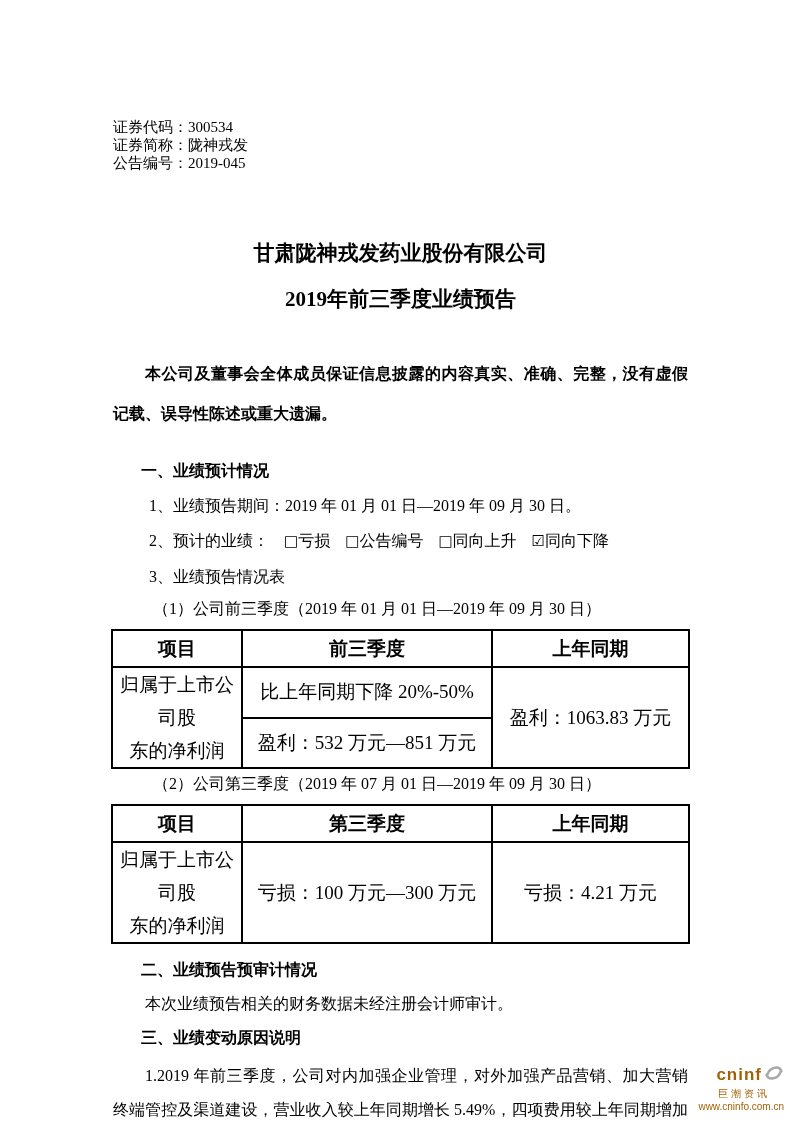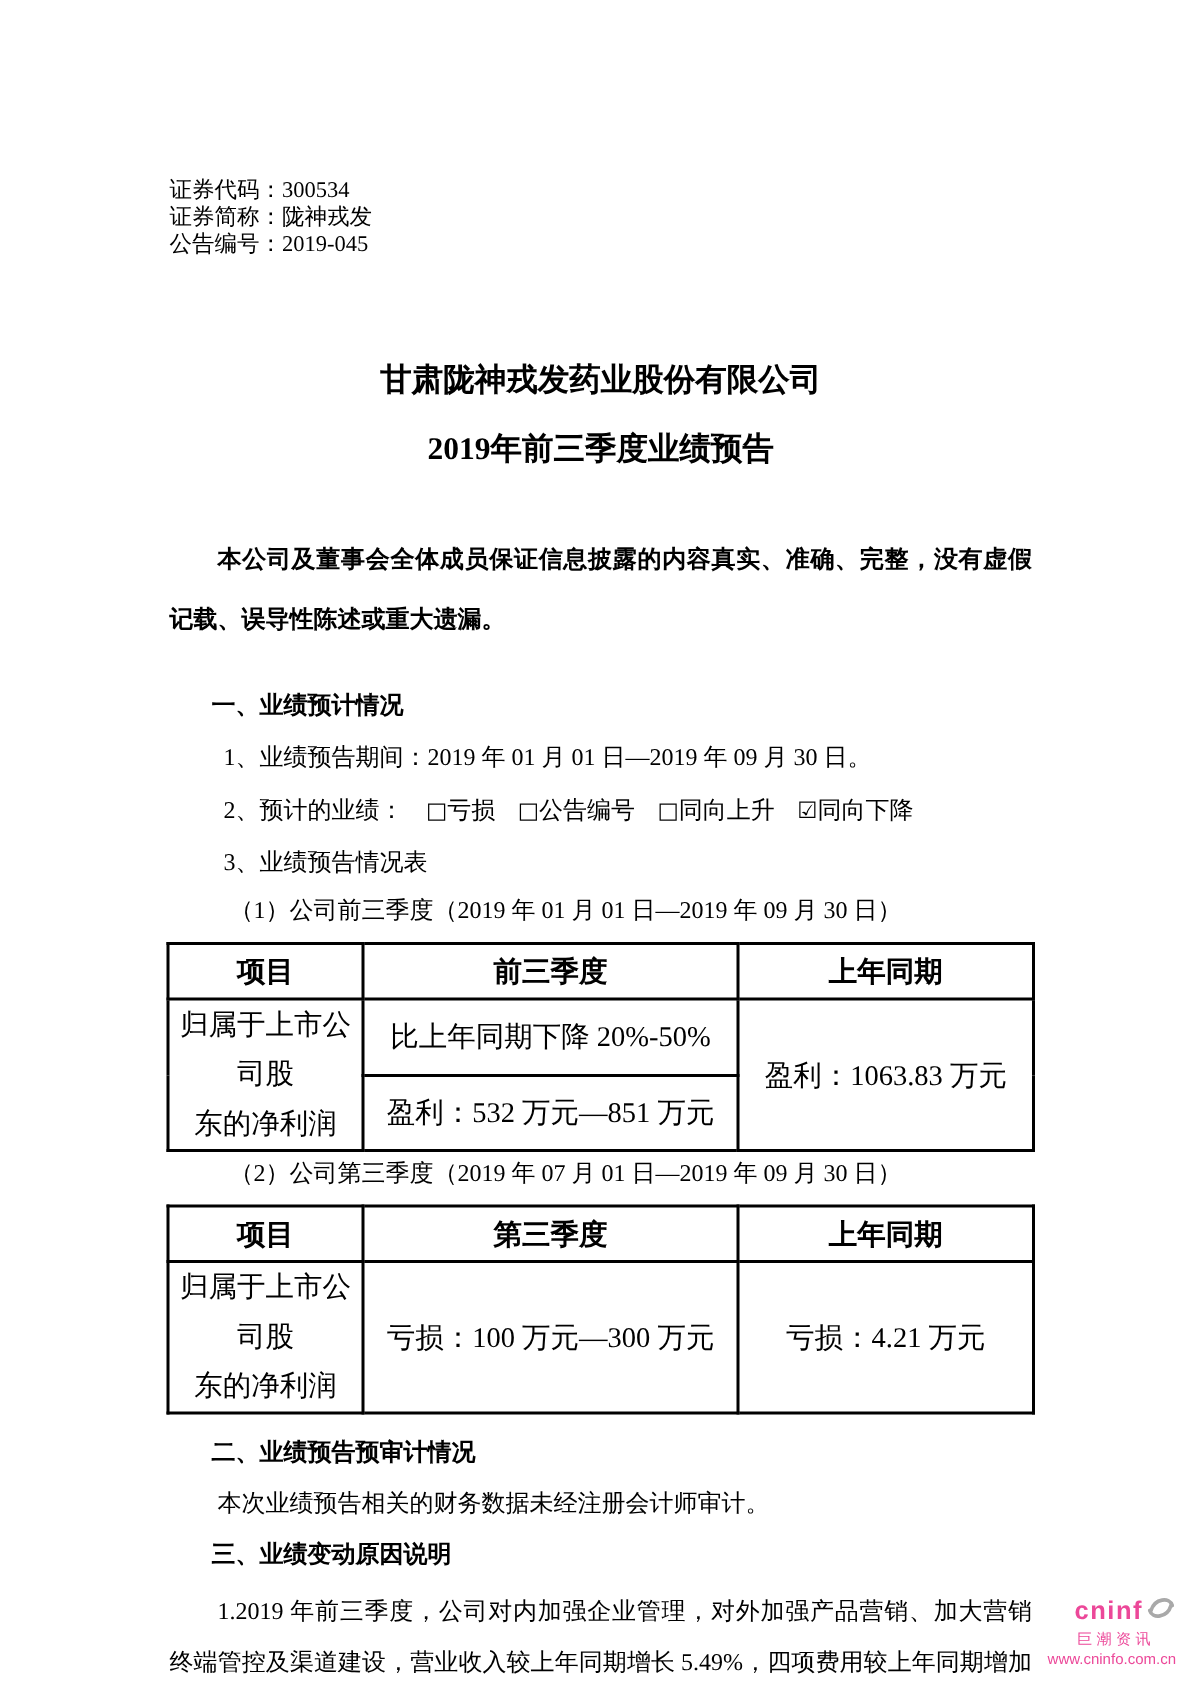--- a/index.html
+++ b/index.html
@@ -52,21 +52,21 @@
   .sec2-heading { margin-top:15px; }
   .sec-body { font-size:16px; line-height:30px; text-indent:2em; margin-top:8px; }
   .sec3-heading { margin-top:8px; }
   .para {
     font-size:16px; line-height:34px; text-indent:2em;
     text-align:justify; margin-top:10px;
   }
   .footer-logo {
     position:absolute; right:5px; bottom:10px;
     width:110px; text-align:right;
-    color:#ec4899;
+    color:#a16207;
     font-family:"Liberation Sans","DejaVu Sans",sans-serif;
     line-height:1.1;
     padding-right:4px;
   }
   .logo-row { display:flex; align-items:center; justify-content:flex-end; gap:2px; }
   .logo-word { font-size:17px; font-weight:bold; letter-spacing:1px; }
   .logo-cn { font-size:10px; letter-spacing:3px; margin-top:1px; margin-right:14px; }
   .logo-url { font-size:10px; margin-top:2px; }
 </style>
 </head>

